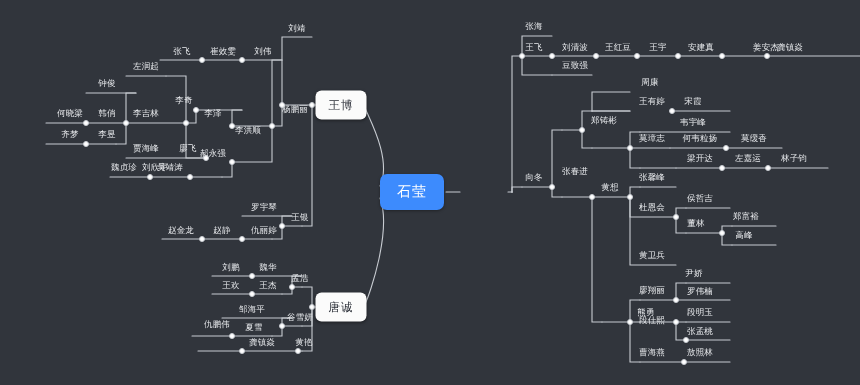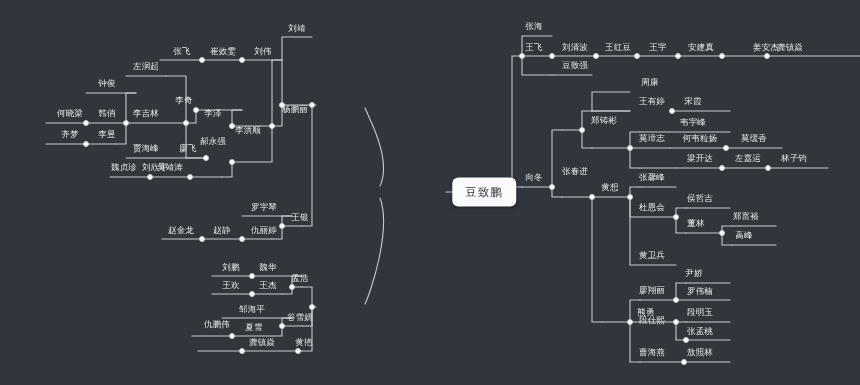--- a/index.html
+++ b/index.html
@@ -242,42 +242,44 @@
   <div class="dot" style="left:592px;top:197px"></div>
   <div class="dot" style="left:630px;top:197px"></div>
   <div class="dot" style="left:676px;top:217px"></div>
   <div class="dot" style="left:722px;top:233px"></div>
   <div class="dot" style="left:630px;top:322px"></div>
   <div class="dot" style="left:676px;top:300px"></div>
   <div class="dot" style="left:676px;top:322px"></div>
   <div class="dot" style="left:686px;top:340px"></div>
   <div class="dot" style="left:684px;top:362px"></div>
 
-
-  <div class="node-box node-white" style="left:484px;top:192px">豆致鹏</div>
+  <div class="node-box node-root" style="left:412px;top:192px">石莹</div>
+
+  <div class="node-box node-white" style="left:341px;top:105px">王博</div>
+  <div class="node-box node-white" style="left:341px;top:307px">唐诚</div>
 
   <div class="lbl" style="left:297px;top:33px">刘靖</div>
   <div class="lbl" style="left:182px;top:56px">张飞</div>
   <div class="lbl" style="left:223px;top:56px">崔效雯</div>
   <div class="lbl" style="left:263px;top:56px">刘伟</div>
   <div class="lbl" style="left:146px;top:71px">左润起</div>
   <div class="lbl" style="left:107px;top:88px">钟俊</div>
   <div class="lbl" style="left:184px;top:105px">李奇</div>
   <div class="lbl" style="left:70px;top:118px">何晓梁</div>
   <div class="lbl" style="left:107px;top:118px">韩俏</div>
   <div class="lbl" style="left:146px;top:118px">李吉林</div>
   <div class="lbl" style="left:213px;top:118px">李泽</div>
   <div class="lbl" style="left:70px;top:139px">齐梦</div>
   <div class="lbl" style="left:107px;top:139px">李昱</div>
   <div class="lbl" style="left:248px;top:135px">李洪顺</div>
   <div class="lbl" style="left:295px;top:114px">杨鹏丽</div>
   <div class="lbl" style="left:146px;top:153px">贾海峰</div>
   <div class="lbl" style="left:188px;top:153px">廖飞</div>
   <div class="lbl" style="left:155px;top:172px">刘欣宇</div>
-  <div class="lbl" style="left:213px;top:146px">郝永强</div>
+  <div class="lbl" style="left:213px;top:158px">郝永强</div>
   <div class="lbl" style="left:124px;top:172px">魏贞珍</div>
   <div class="lbl" style="left:170px;top:172px">吴靖涛</div>
   <div class="lbl" style="left:264px;top:212px">罗宇琴</div>
   <div class="lbl" style="left:300px;top:222px">王银</div>
   <div class="lbl" style="left:181px;top:235px">赵金龙</div>
   <div class="lbl" style="left:222px;top:235px">赵静</div>
   <div class="lbl" style="left:264px;top:235px">仇丽婷</div>
 
   <div class="lbl" style="left:231px;top:272px">刘鹏</div>
   <div class="lbl" style="left:268px;top:272px">魏华</div>

